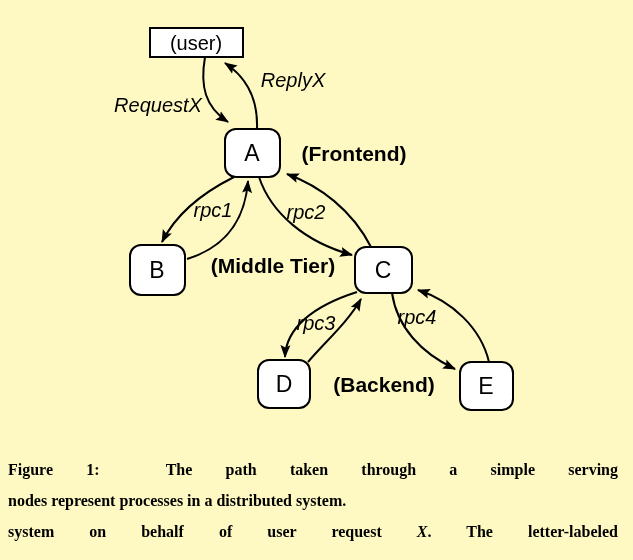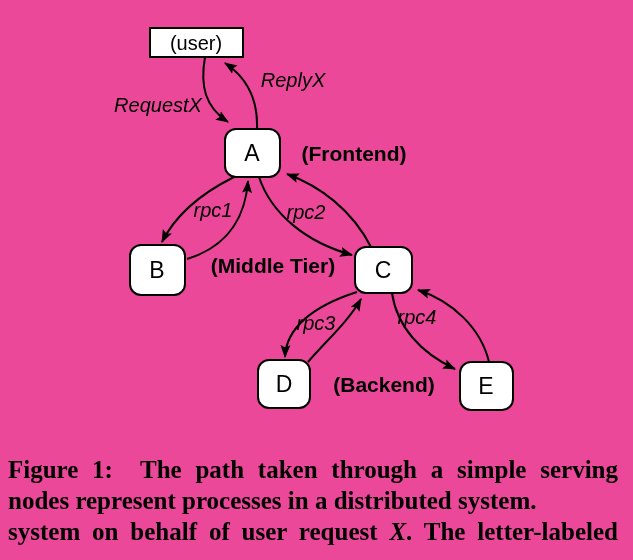--- a/index.html
+++ b/index.html
@@ -10,21 +10,21 @@
   body {
     width: 633px;
     height: 560px;
     overflow: hidden;
     font-family: "Liberation Sans", sans-serif;
   }
   .stage {
     position: relative;
     width: 633px;
     height: 560px;
-    background: #ec4899;
+    background: #fef9c3;
   }
   svg text {
     fill: #000000;
   }
   .node-letter {
     font-size: 23px;
     font-family: "Liberation Sans", sans-serif;
   }
   .user-label {
     font-size: 20px;
@@ -38,21 +38,21 @@
   .tier-label {
     font-size: 21px;
     font-weight: bold;
     font-family: "Liberation Sans", sans-serif;
   }
   .caption {
     margin: 20px 0 0 8px;
     width: 610px;
     font-family: "Liberation Serif", serif;
     font-weight: bold;
-    font-size: 25px;
+    font-size: 16px;
     line-height: 31px;
     color: #000000;
   }
   .cap-line.just {
     text-align: justify;
     text-align-last: justify;
   }
   .cap-x {
     font-style: italic;
   }

